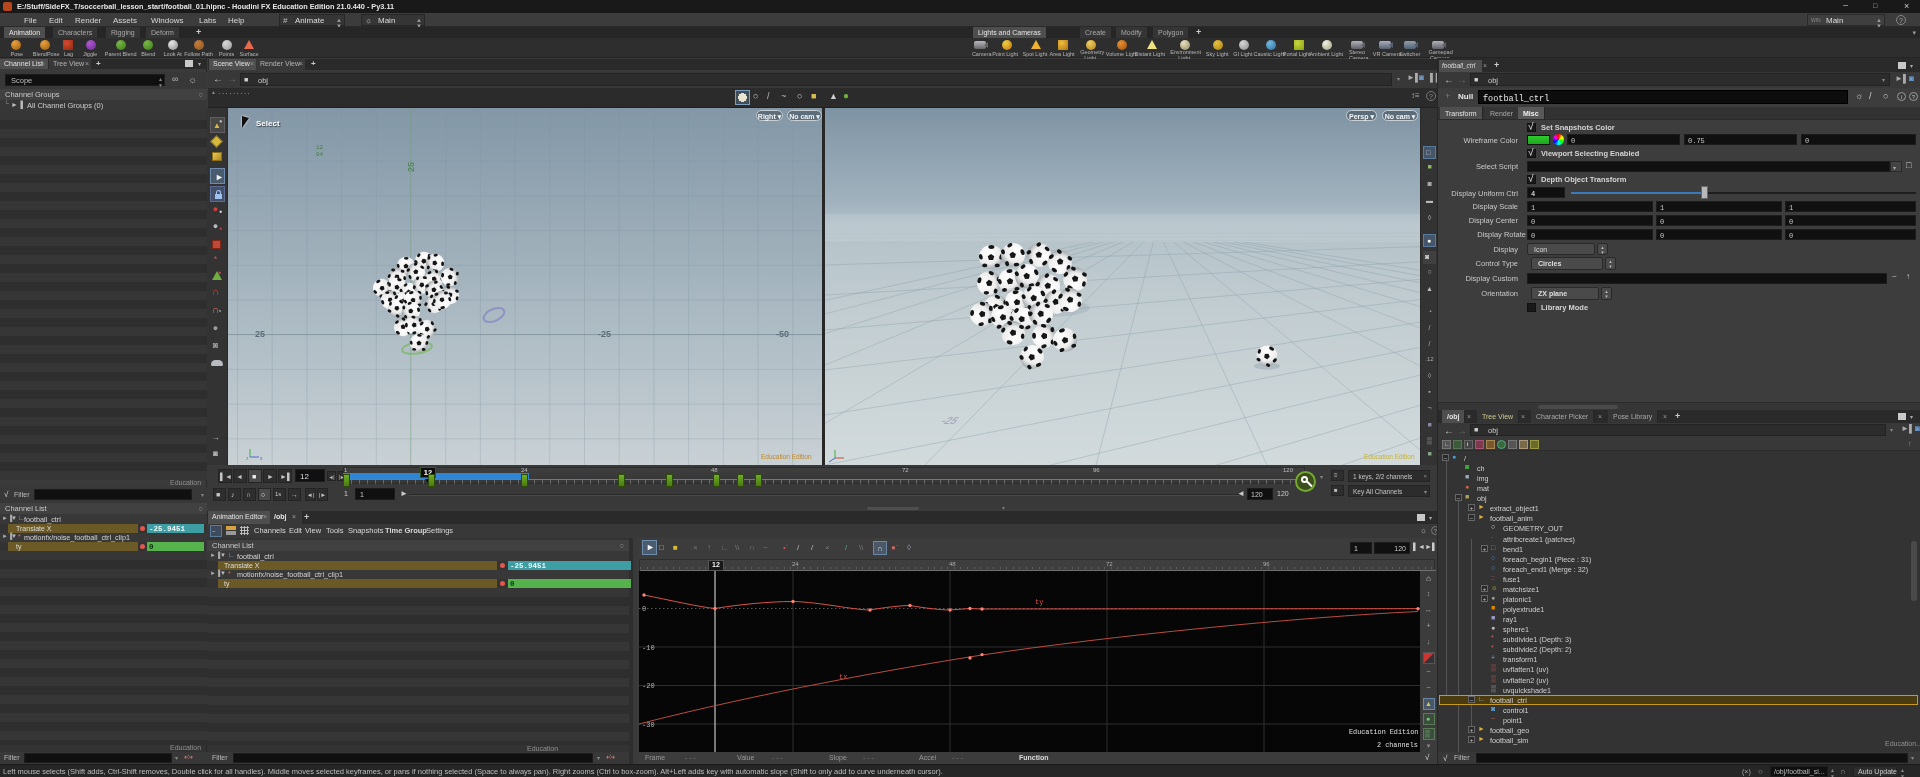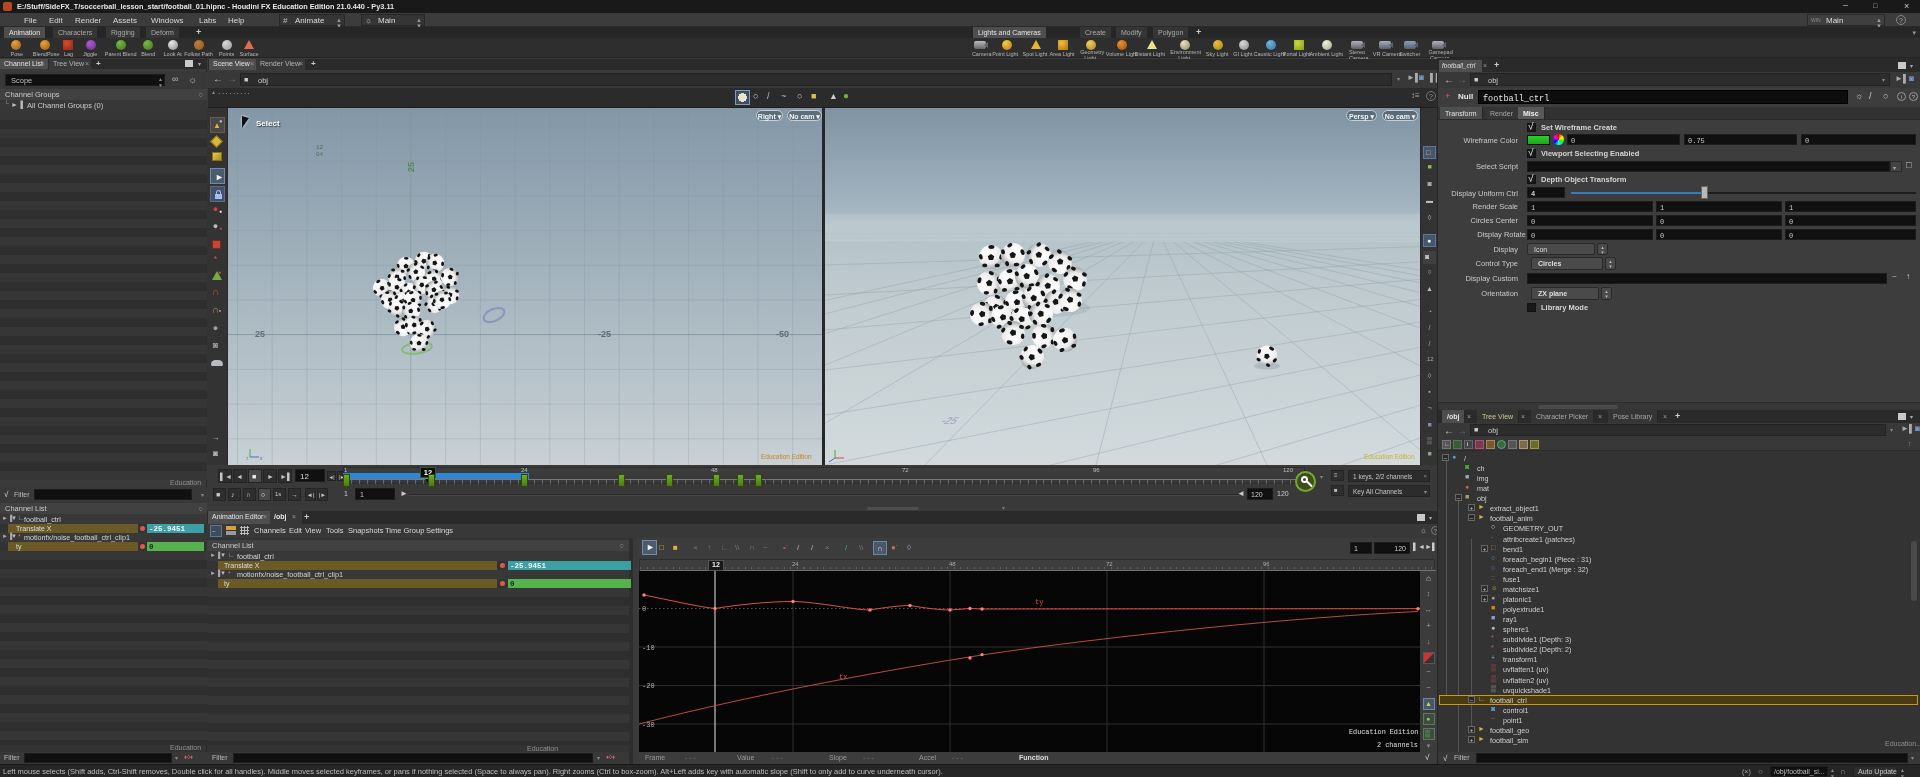--- a/index.html
+++ b/index.html
@@ -631,21 +631,21 @@
         <span style="position:absolute;left:1px;top:2px;font-size:6px;color:#7fd0ff;">~</span>
       </div>
   <div class="abs" style="left:19px;top:2px;width:10px;height:4px;background:#d8a040;"></div>
       <div class="abs" style="left:19px;top:7px;width:10px;height:4px;background:#999;"></div>
   <div class="abs" style="left:33px;top:2px;width:9px;height:9px;background-image:radial-gradient(#bbb 1px,transparent 1.2px);background-size:3px 3px;"></div>
   <span class="abs" style="left:47px;top:2px;font-size:7.5px;color:#d8d8d8;">Channels</span>
   <span class="abs" style="left:82px;top:2px;font-size:7.5px;color:#d8d8d8;">Edit</span>
   <span class="abs" style="left:98px;top:2px;font-size:7.5px;color:#d8d8d8;">View</span>
   <span class="abs" style="left:119px;top:2px;font-size:7.5px;color:#d8d8d8;">Tools</span>
   <span class="abs" style="left:141px;top:2px;font-size:7.5px;color:#d8d8d8;">Snapshots</span>
-  <span class="abs" style="left:178px;top:2px;font-size:7.5px;color:#d8d8d8;">Time Group</span>
+  <span class="abs" style="left:178px;top:2px;font-size:7.5px;color:#d8d8d8;font-weight:bold;">Time Group</span>
   <span class="abs" style="left:219px;top:2px;font-size:7.5px;color:#d8d8d8;">Settings</span>
   <span class="abs" style="left:1213px;top:2px;color:#aaa;font-size:8px;">☼</span>
   <div class="abs" style="left:1224px;top:2px;width:9px;height:9px;border:1px solid #777;border-radius:50%;color:#999;font-size:6px;text-align:center;line-height:9px;">?</div>
 </div>
 
 <div class="abs" style="left:207px;top:538px;width:426px;height:226px;background:#333;border-right:4px solid #2e2e2e;">
   <div class="abs hdr" style="left:0;top:2px;width:422px;height:11px;">
         <span style="position:absolute;left:5px;top:1px;">Channel List</span>
         <span style="position:absolute;right:5px;top:1px;color:#999;">○</span>
       </div>
@@ -840,21 +840,21 @@
     <div class="abs" style="left:471px;top:4px;width:9px;height:9px;border:1px solid #999;border-radius:50%;color:#bbb;font-size:6px;text-align:center;line-height:9px;">?</div>
   </div>
 
   <div class="abs" style="left:0;top:49px;width:483px;height:13px;background:#323232;border-bottom:1px solid #2a2a2a;">
     <div class="abs tab on" style="left:2px;height:12px;">Transform</div>
     <div class="abs tab" style="left:47px;height:12px;">Render</div>
     <div class="abs tab on" style="left:80px;height:12px;background:#585858;color:#f0f0f0;font-weight:bold;">Misc</div>
   </div>
 
   <div class="chk on" style="left:89px;top:65px;"></div>
-      <span class="abs" style="left:103px;top:65px;font-size:7.5px;color:#d5d5d5;font-weight:bold;">Set Wireframe Create</span>
+      <span class="abs" style="left:103px;top:65px;font-size:7.5px;color:#d5d5d5;font-weight:bold;">Set Snapshots Color</span>
   <span class="lbl" style="left:0px;top:78px;width:80px;">Wireframe Color</span>
   <div class="abs" style="left:89px;top:77px;width:23px;height:10px;background:linear-gradient(#2ecc2e,#1da51d);border:1px solid #111;"></div>
   <div class="abs" style="left:115px;top:76px;width:11px;height:11px;border-radius:50%;background:conic-gradient(#f00,#ff0,#0f0,#0ff,#00f,#f0f,#f00);"></div>
   <div class="abs field" style="left:129px;top:76px;width:113px;height:11px;">
         <span class="mono" style="position:absolute;left:3px;top:2px;font-size:7px;">0</span>
       </div>
   <div class="abs field" style="left:246px;top:76px;width:113px;height:11px;">
         <span class="mono" style="position:absolute;left:3px;top:2px;font-size:7px;">0.75</span>
       </div>
   <div class="abs field" style="left:363px;top:76px;width:115px;height:11px;">
@@ -870,31 +870,31 @@
   <span class="abs" style="left:468px;top:102px;color:#ccc;font-size:9px;">□</span>
   <div class="chk on" style="left:89px;top:117px;"></div>
       <span class="abs" style="left:103px;top:117px;font-size:7.5px;color:#d5d5d5;font-weight:bold;">Depth Object Transform</span>
   <span class="lbl" style="left:0px;top:131px;width:80px;">Display Uniform Ctrl</span>
   <div class="abs field" style="left:89px;top:129px;width:38px;height:11px;">
         <span class="mono" style="position:absolute;left:3px;top:2px;font-size:7px;font-weight:bold;">4</span>
       </div>
   <div class="abs" style="left:133px;top:134px;width:345px;height:2px;background:#1e1e1e;"></div>
   <div class="abs" style="left:133px;top:134px;width:132px;height:2px;background:#3a7ab8;"></div>
   <div class="abs" style="left:263px;top:128px;width:7px;height:13px;background:#b9b9b9;border:1px solid #666;"></div>
-  <span class="lbl" style="left:0px;top:144px;width:80px;">Render Scale</span>
+  <span class="lbl" style="left:0px;top:144px;width:80px;">Display Scale</span>
   <div class="abs field" style="left:89px;top:143px;width:126px;height:11px;">
         <span class="mono" style="position:absolute;left:3px;top:2px;font-size:7px;">1</span>
       </div>
   <div class="abs field" style="left:218px;top:143px;width:126px;height:11px;">
         <span class="mono" style="position:absolute;left:3px;top:2px;font-size:7px;">1</span>
       </div>
   <div class="abs field" style="left:347px;top:143px;width:131px;height:11px;">
         <span class="mono" style="position:absolute;left:3px;top:2px;font-size:7px;">1</span>
       </div>
-  <span class="lbl" style="left:0px;top:158px;width:80px;">Circles Center</span>
+  <span class="lbl" style="left:0px;top:158px;width:80px;">Display Center</span>
   <div class="abs field" style="left:89px;top:157px;width:126px;height:11px;">
         <span class="mono" style="position:absolute;left:3px;top:2px;font-size:7px;">0</span>
       </div>
   <div class="abs field" style="left:218px;top:157px;width:126px;height:11px;">
         <span class="mono" style="position:absolute;left:3px;top:2px;font-size:7px;">0</span>
       </div>
   <div class="abs field" style="left:347px;top:157px;width:131px;height:11px;">
         <span class="mono" style="position:absolute;left:3px;top:2px;font-size:7px;">0</span>
       </div>
   <span class="lbl" style="left:8px;top:172px;width:80px;">Display Rotate</span>

